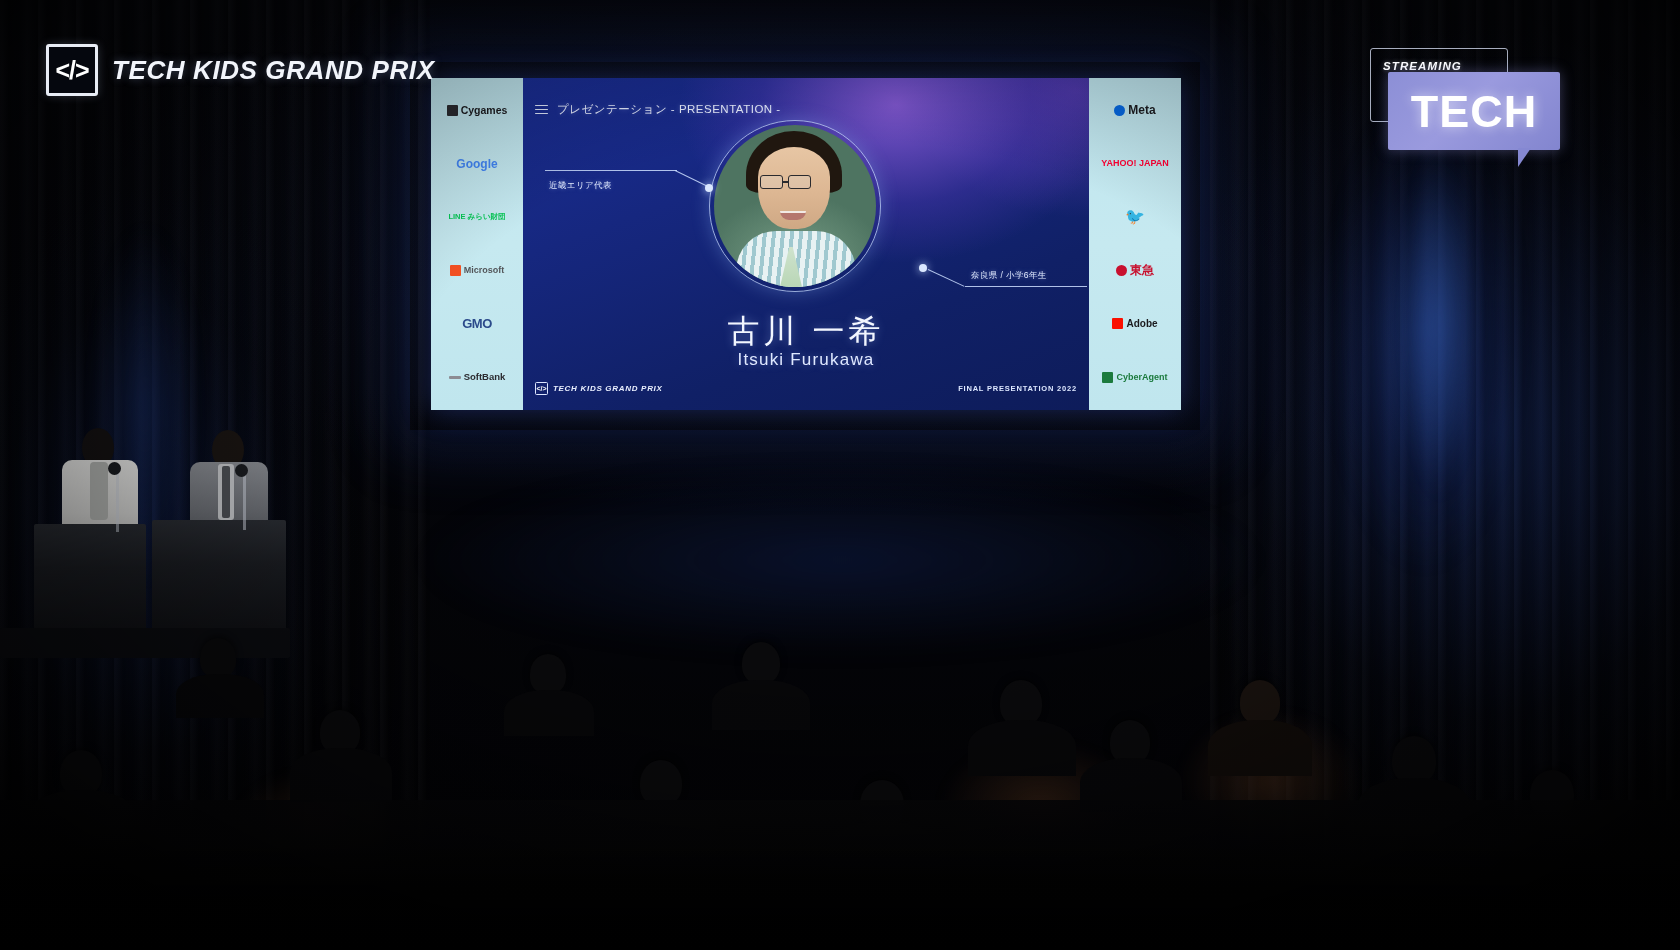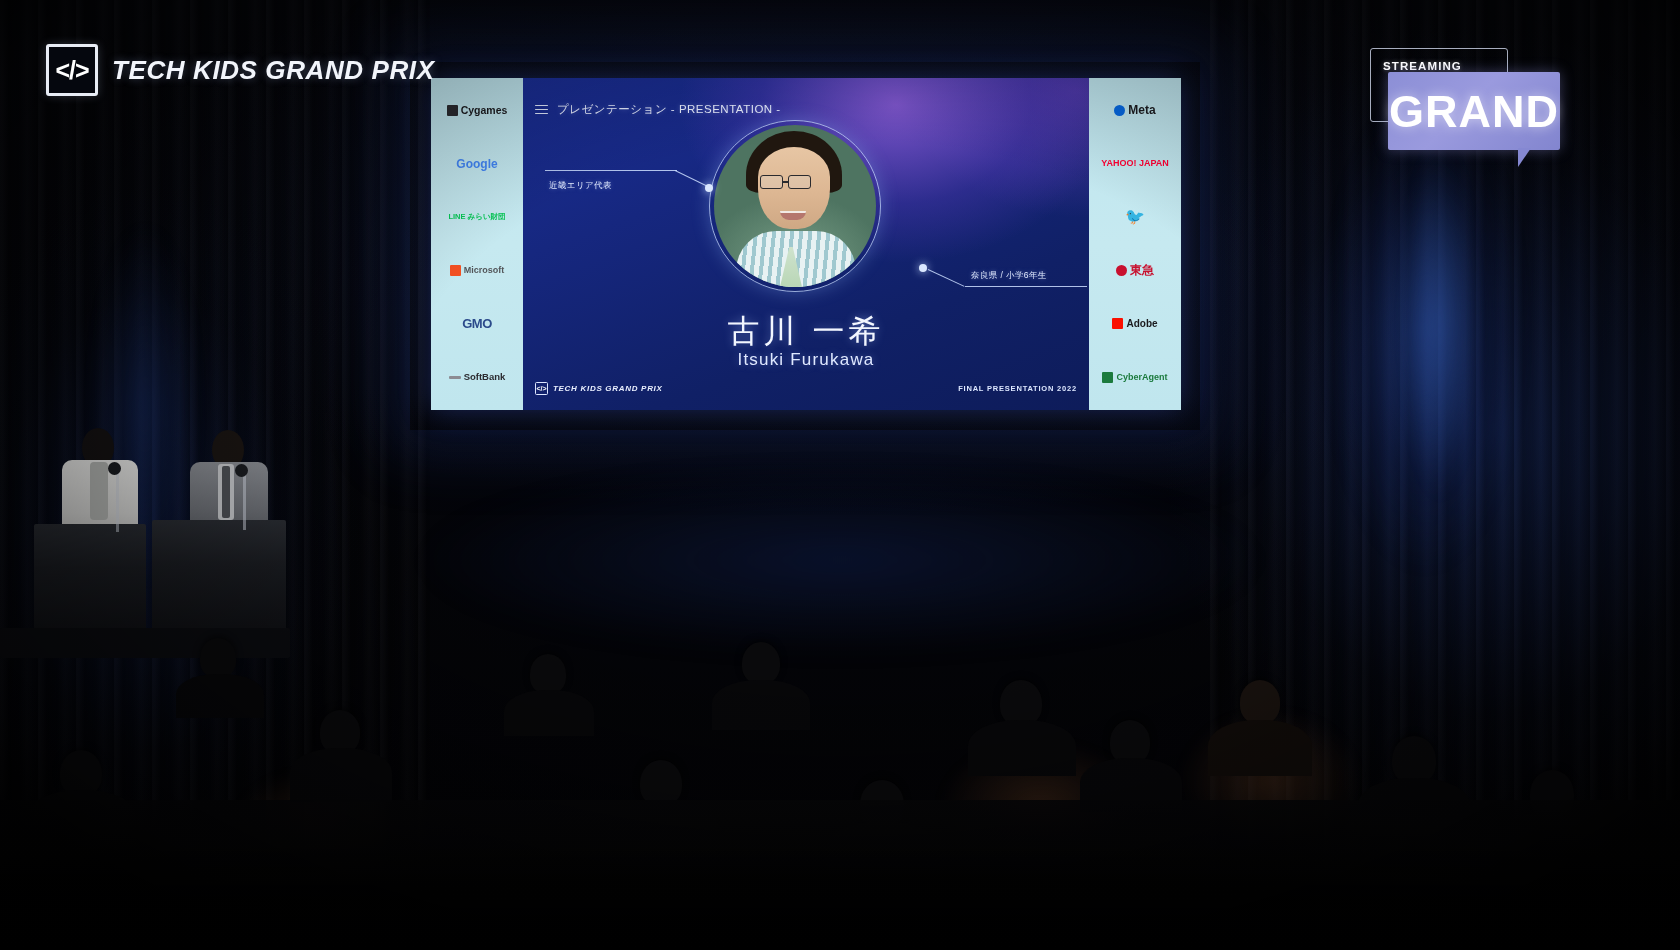--- a/index.html
+++ b/index.html
@@ -70,21 +70,21 @@
   }
 
   
   #live-badge { position:absolute; left:1370px; top:48px; width:268px; height:104px; z-index:40; }
   #streaming-box {
     position:absolute; left:0; top:0; width:138px; height:74px;
     border:1.6px solid rgba(214,222,242,0.78); border-radius:3px;
   }
   #streaming-label {
     position:absolute; left:12px; top:11px; color:#fff;
-    font-size:11.5px; font-weight:bold; letter-spacing:1.1px;
+    font-size:11.5px; font-weight:bold; font-style:italic; letter-spacing:1.1px;
     text-shadow:0 0 5px rgba(255,255,255,0.4);
   }
   #live-bubble {
     position:absolute; left:18px; top:24px; width:172px; height:78px;
     background:linear-gradient(135deg, #8c8fd6 0%, #9a9ade 45%, #8285cf 100%);
     border-radius:2px; box-shadow:0 0 14px rgba(140,143,214,0.40);
     display:flex; align-items:center; justify-content:center;
   }
   #live-bubble-tail {
     position:absolute; left:148px; top:100px; width:0; height:0;
@@ -284,21 +284,21 @@
       <span>&lt;/&gt;</span>
     </div>
     <div id="brand-text">TECH KIDS GRAND PRIX</div>
   </div>
 
   <div id="live-badge">
     <div id="streaming-box">
       <div id="streaming-label">STREAMING</div>
     </div>
     <div id="live-bubble">
-      <div id="live-text">GRAND</div>
+      <div id="live-text">TECH</div>
     </div>
     <div id="live-bubble-tail"></div>
   </div>
 
   <div id="screen-halo"></div>
   <div id="screen">
     <div id="slide-bg"></div>
 
     <div class="rail left">
       <div class="rail-logo">

